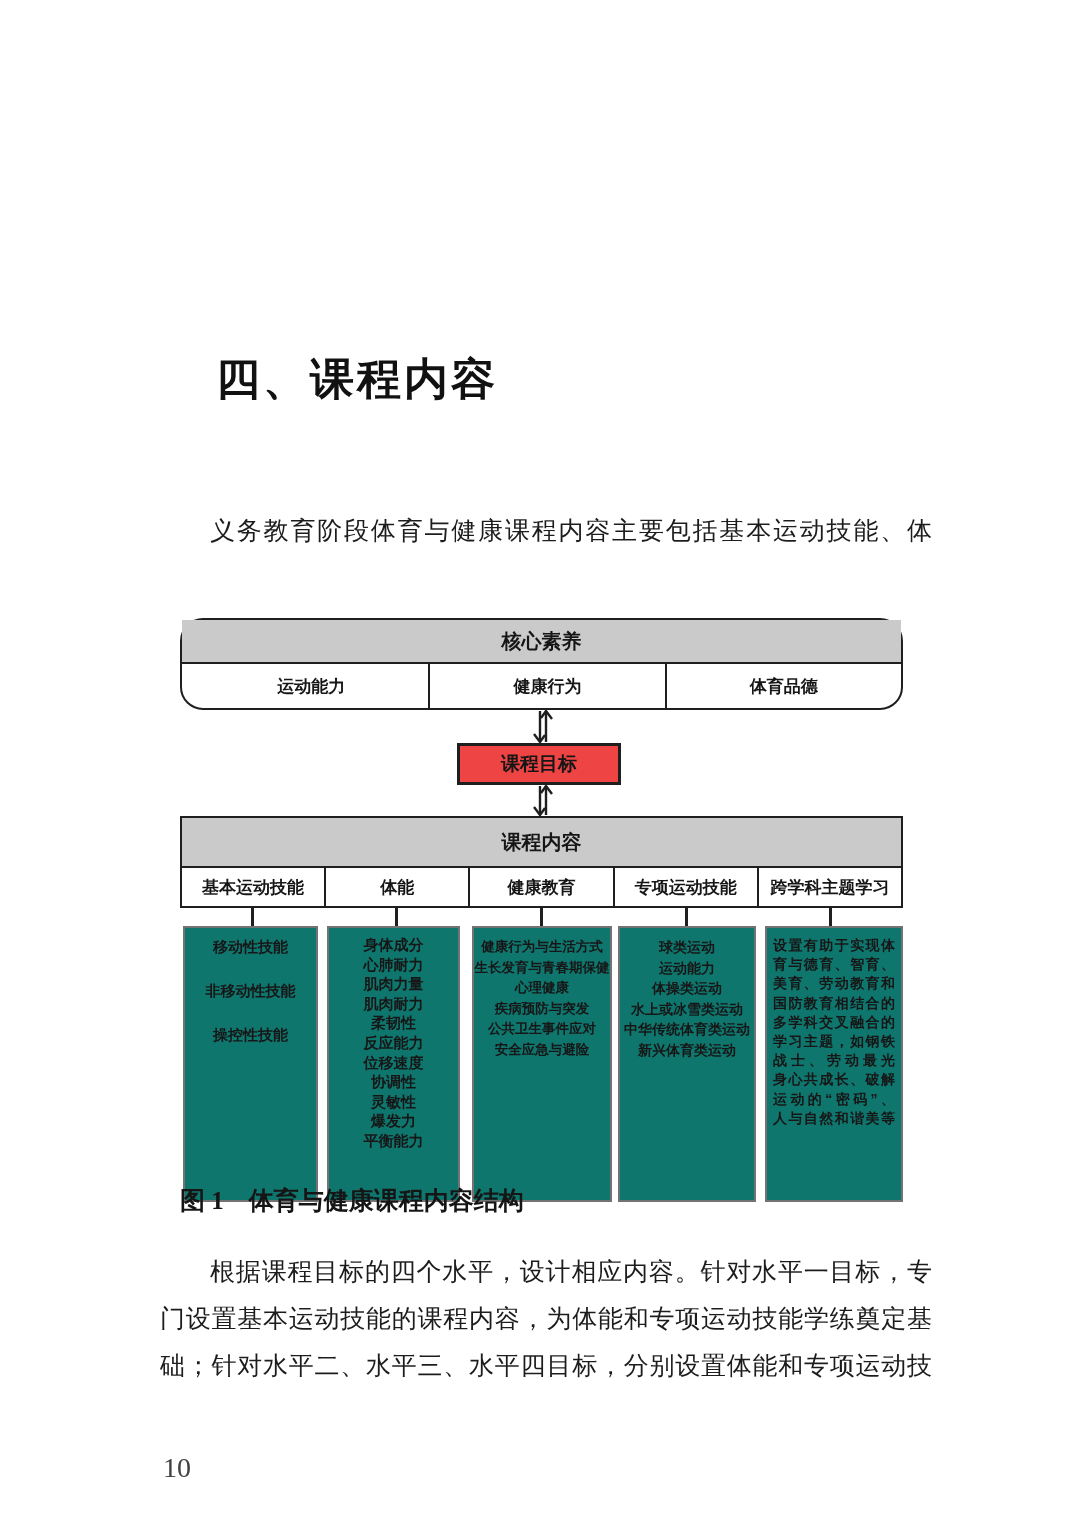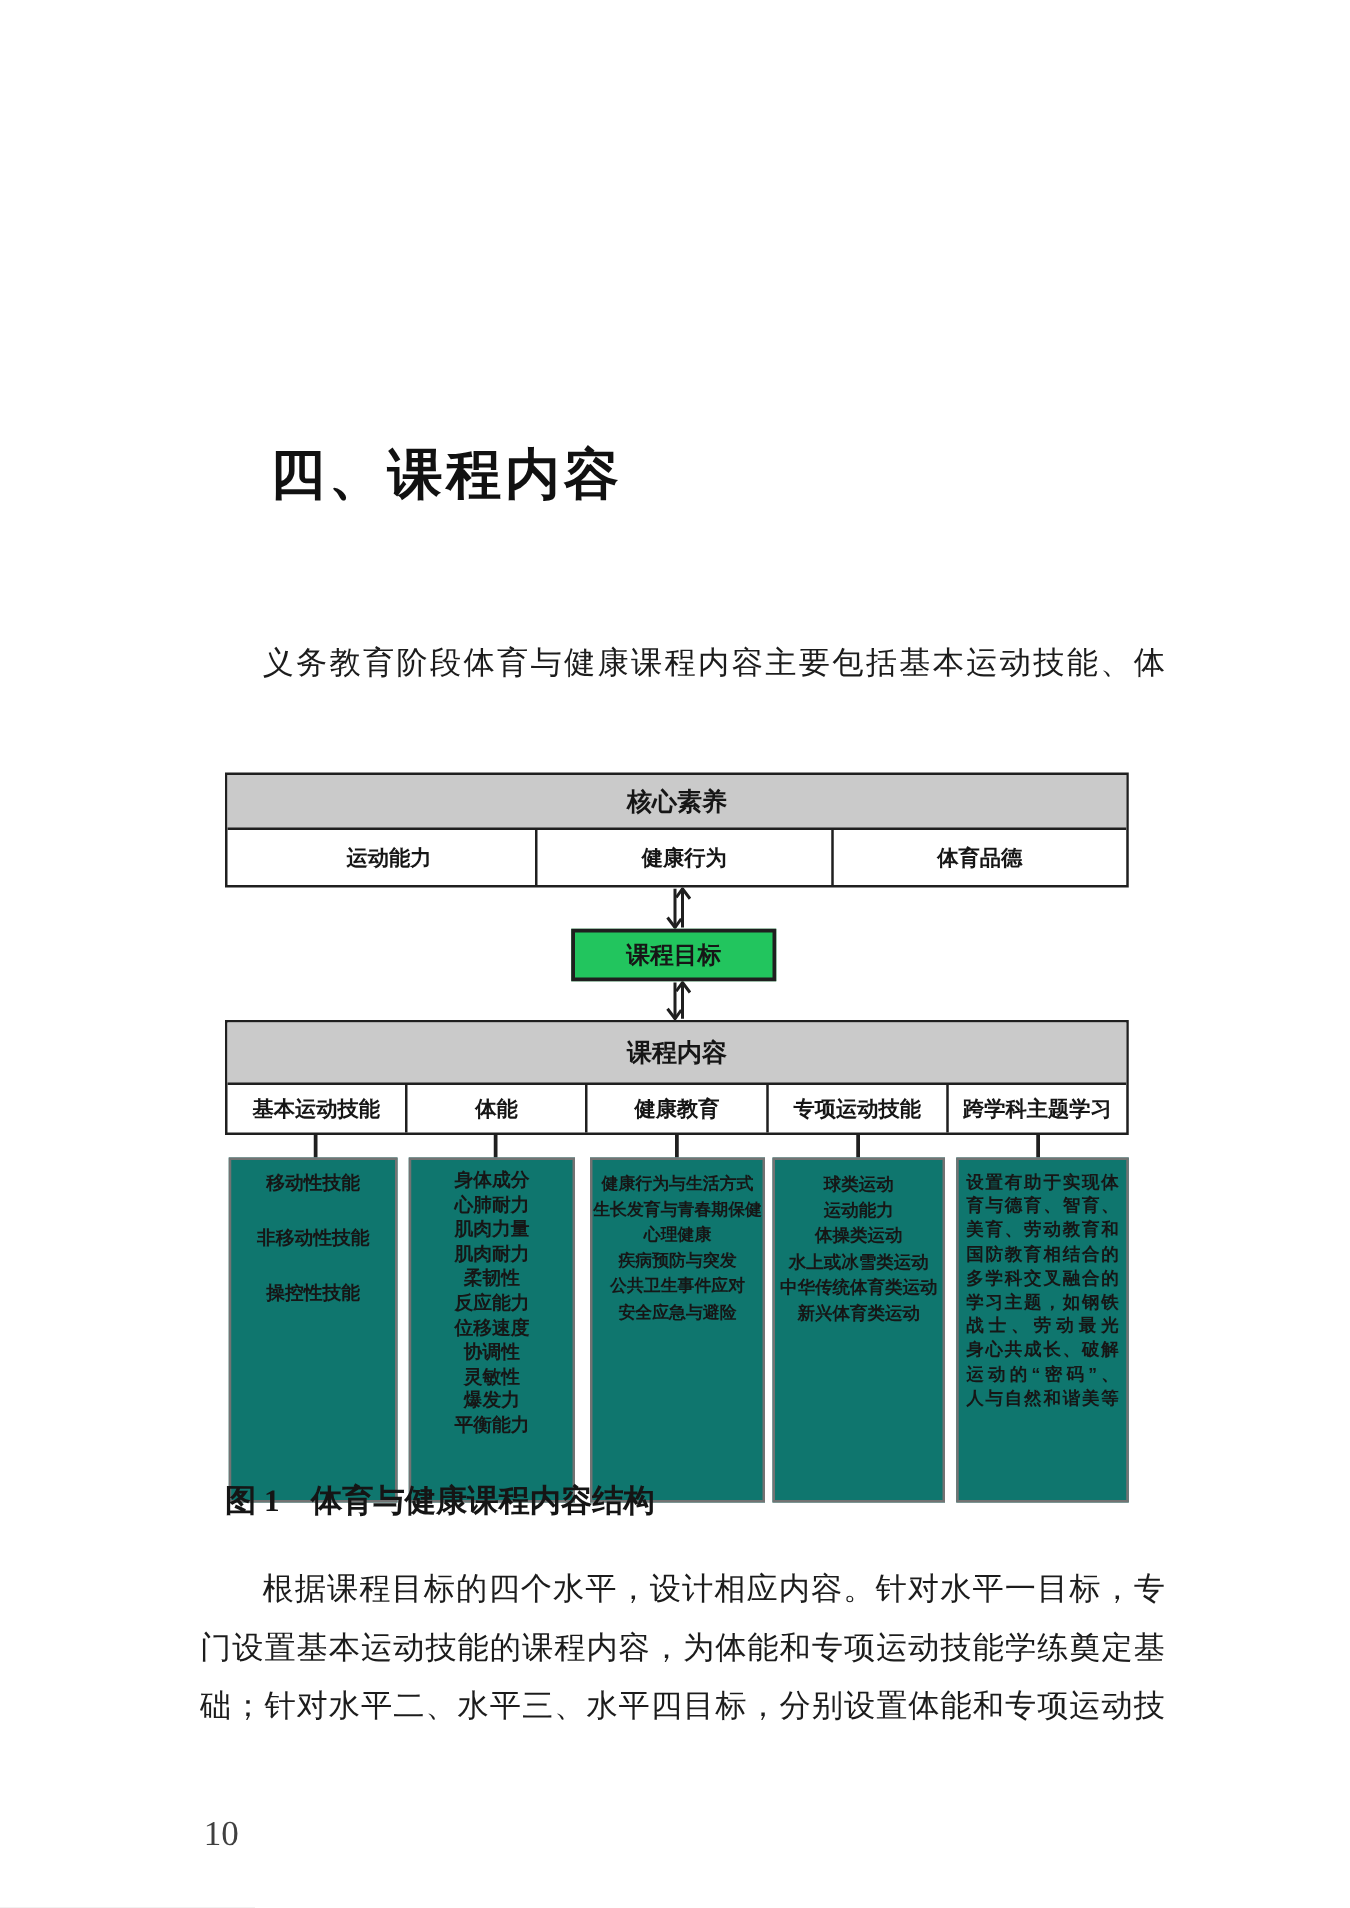--- a/index.html
+++ b/index.html
@@ -45,21 +45,21 @@
     font-size:20px;
   }
   .band-cells{display:flex;}
   .band-cells .cell{
     flex:1;display:flex;align-items:center;justify-content:center;
     font-size:17px;border-left:2px solid #1f1f1f;
   }
   .band-cells .cell:first-child{border-left:none;}
   .obj-box{
     position:absolute;left:457px;top:743px;width:164px;height:42px;
-    background:#22c55e;border:3px solid #1f1f1f;
+    background:#ef4444;border:3px solid #1f1f1f;
     display:flex;align-items:center;justify-content:center;
     font-size:19px;
   }
   .flow-arrow{position:absolute;left:531px;width:24px;}
   .stub{position:absolute;width:3px;background:#1f1f1f;top:908px;height:18px;}
   .detail-box{
     position:absolute;top:926px;height:276px;
     border:2px solid #737373;background:#0f766e;
     text-align:center;font-size:15px;line-height:20px;
   }
@@ -78,21 +78,21 @@
 <div class="page">
 
   <div class="doc-title">四、课程内容</div>
 
   <div class="para" style="top:507px;">
     <div class="line just indent">义务教育阶段体育与健康课程内容主要包括基本运动技能、体</div>
   </div>
 
   <div class="diagram">
 
-    <div class="band" style="top:618px;height:92px;">
+    <div class="band" style="top:618px;height:92px;border-radius:23px;">
       <div class="band-header dg-font" style="height:44px;">核心素养</div>
       <div class="band-cells" style="height:44px;margin-left:12px;">
         <div class="cell dg-font">运动能力</div>
         <div class="cell dg-font">健康行为</div>
         <div class="cell dg-font">体育品德</div>
       </div>
     </div>
 
     <svg class="flow-arrow" style="top:710px;height:33px;" viewBox="0 0 24 33">
       <line x1="9" y1="1" x2="9" y2="32" stroke="#1f1f1f" stroke-width="2.4"></line>

